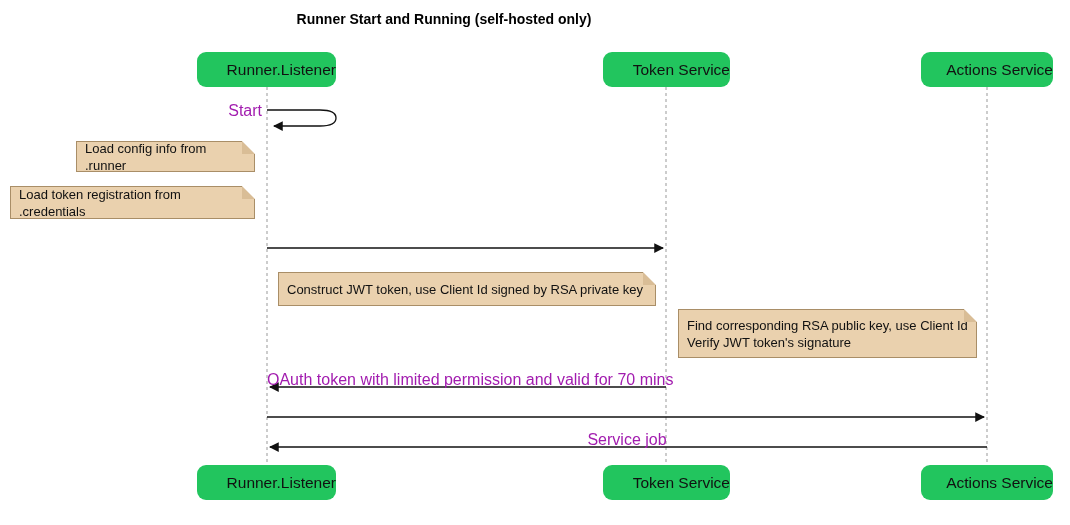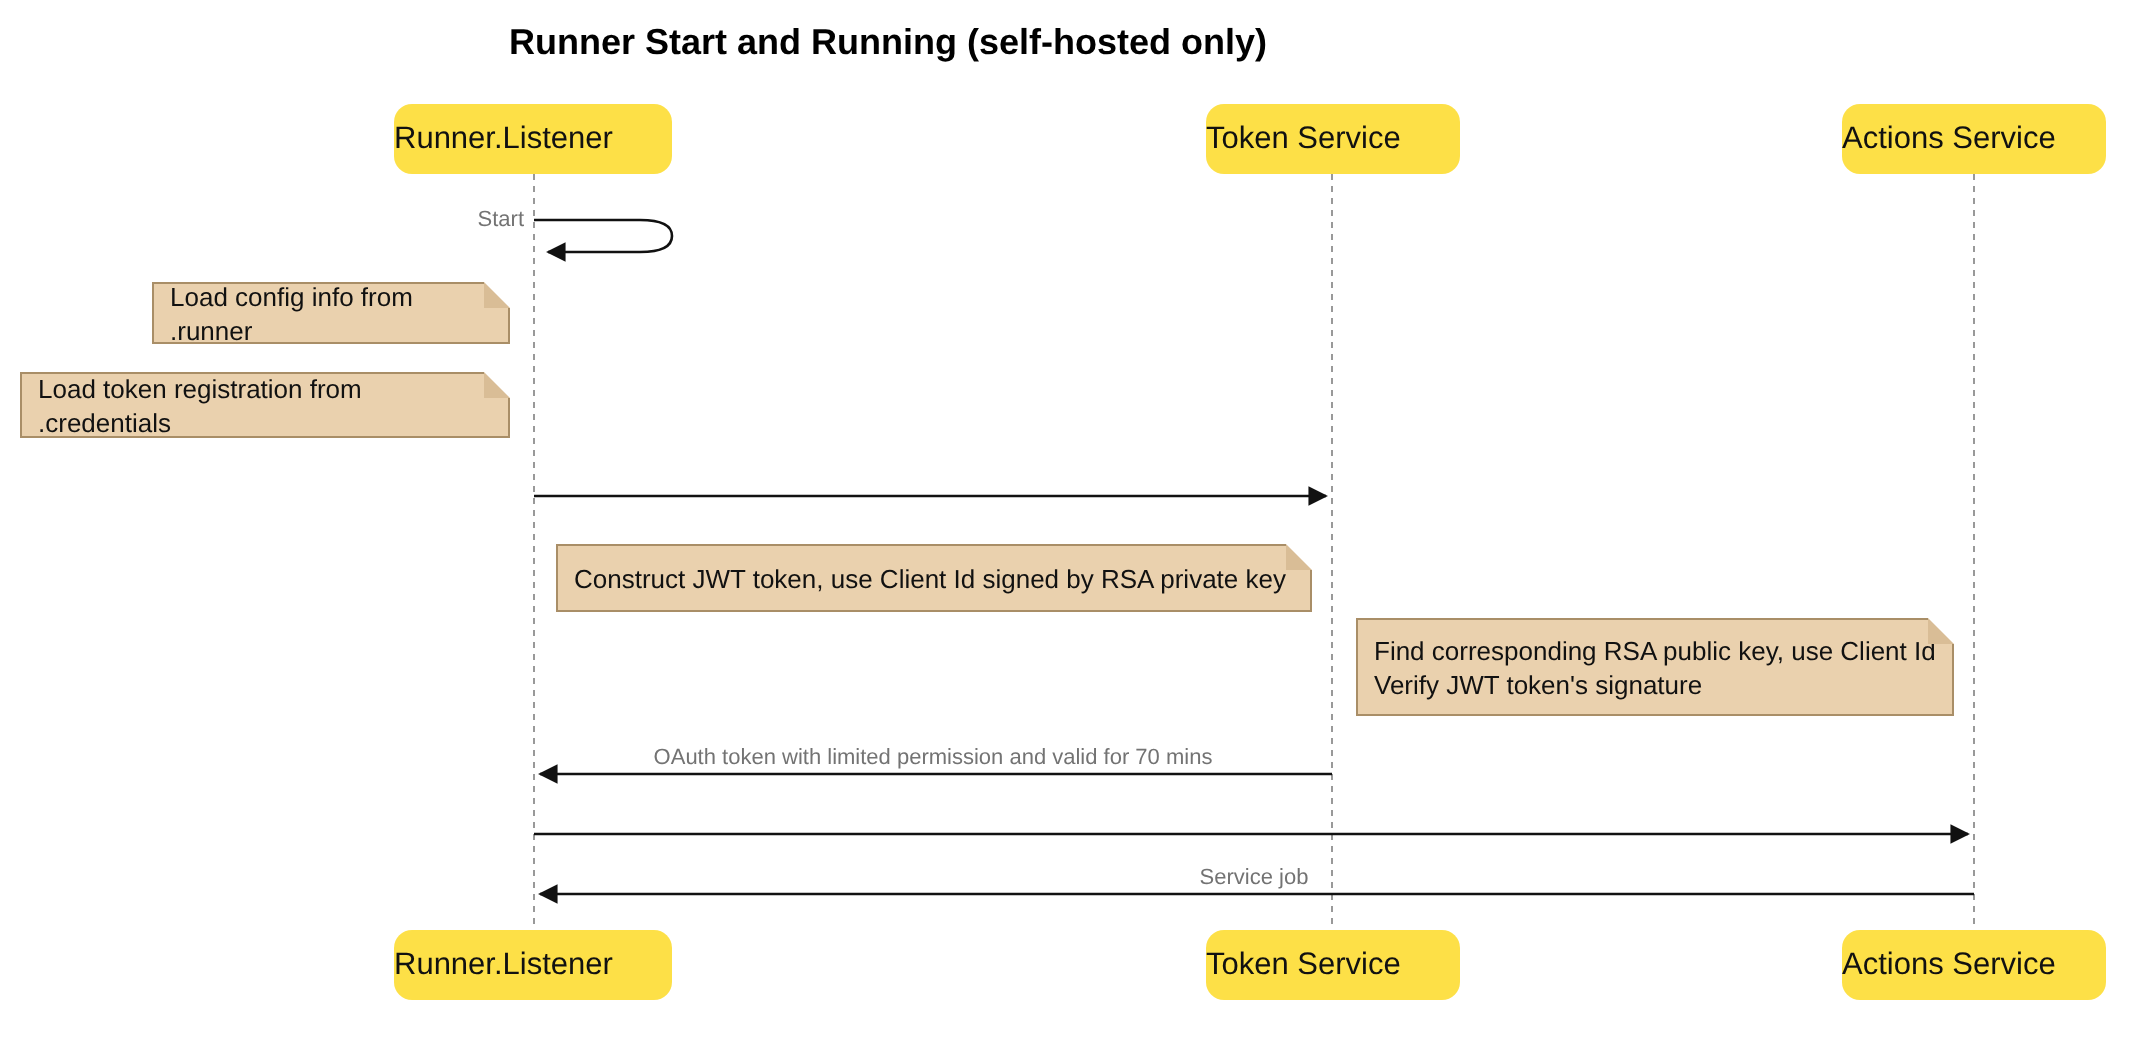--- a/index.html
+++ b/index.html
@@ -2,30 +2,30 @@
 <html><head>
 <meta charset="utf-8">
 <style>
   html,body{margin:0;padding:0;background:#ffffff;}
   #diagram{
     position:relative;width:1070px;height:525px;background:#ffffff;
     font-family:"Liberation Sans",sans-serif;color:#111;overflow:hidden;
   }
   .title{
     position:absolute;left:0;top:11px;width:888px;text-align:center;
-    font-size:18px;font-weight:bold;color:#000;
+    font-size:14px;font-weight:bold;color:#000;
   }
   svg.layer{position:absolute;left:0;top:0;}
   .actor{
-    position:absolute;height:35px;background:#fde047;border-radius:9px;
-    display:flex;align-items:center;justify-content:flex-start;
+    position:absolute;height:35px;background:#22c55e;border-radius:9px;
+    display:flex;align-items:center;justify-content:flex-end;
     font-size:15.5px;color:#111;
   }
   .msg-label{
-    position:absolute;font-size:11px;color:#737373;text-align:center;
+    position:absolute;font-size:16px;color:#a21caf;text-align:center;
     white-space:nowrap;height:15px;line-height:15px;
   }
   .msg-label.right{text-align:right;}
   .note{
     position:absolute;background:#ead1ae;border:1px solid #a98e67;
     box-sizing:border-box;display:flex;align-items:center;
     font-size:13px;color:#111;padding:12px 8px;text-align:left;
   }
   .note .note-text{white-space:pre-line;line-height:17px;}
   .note::before{

